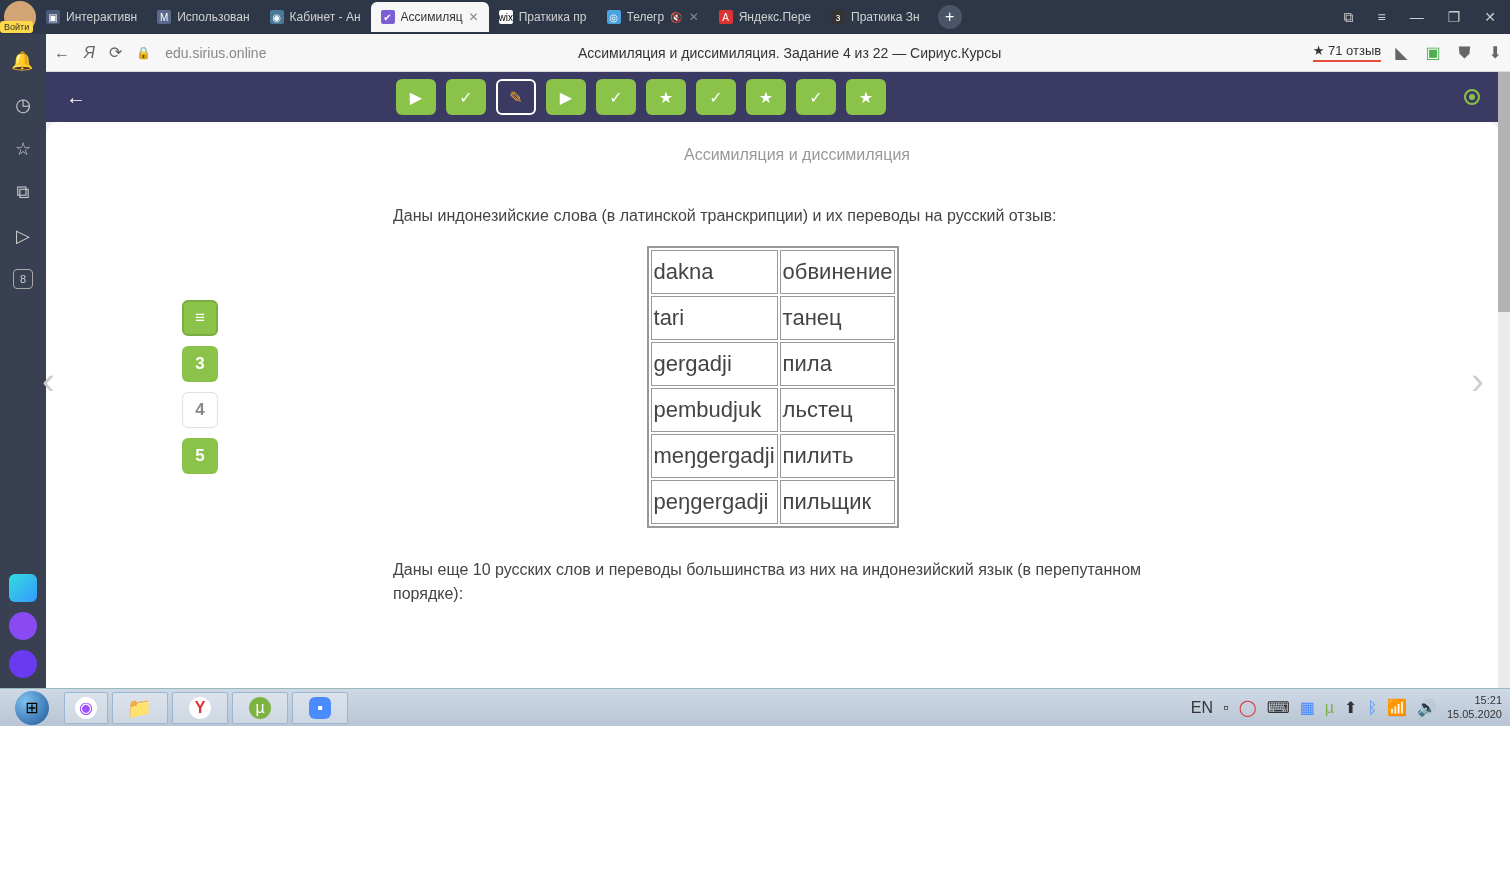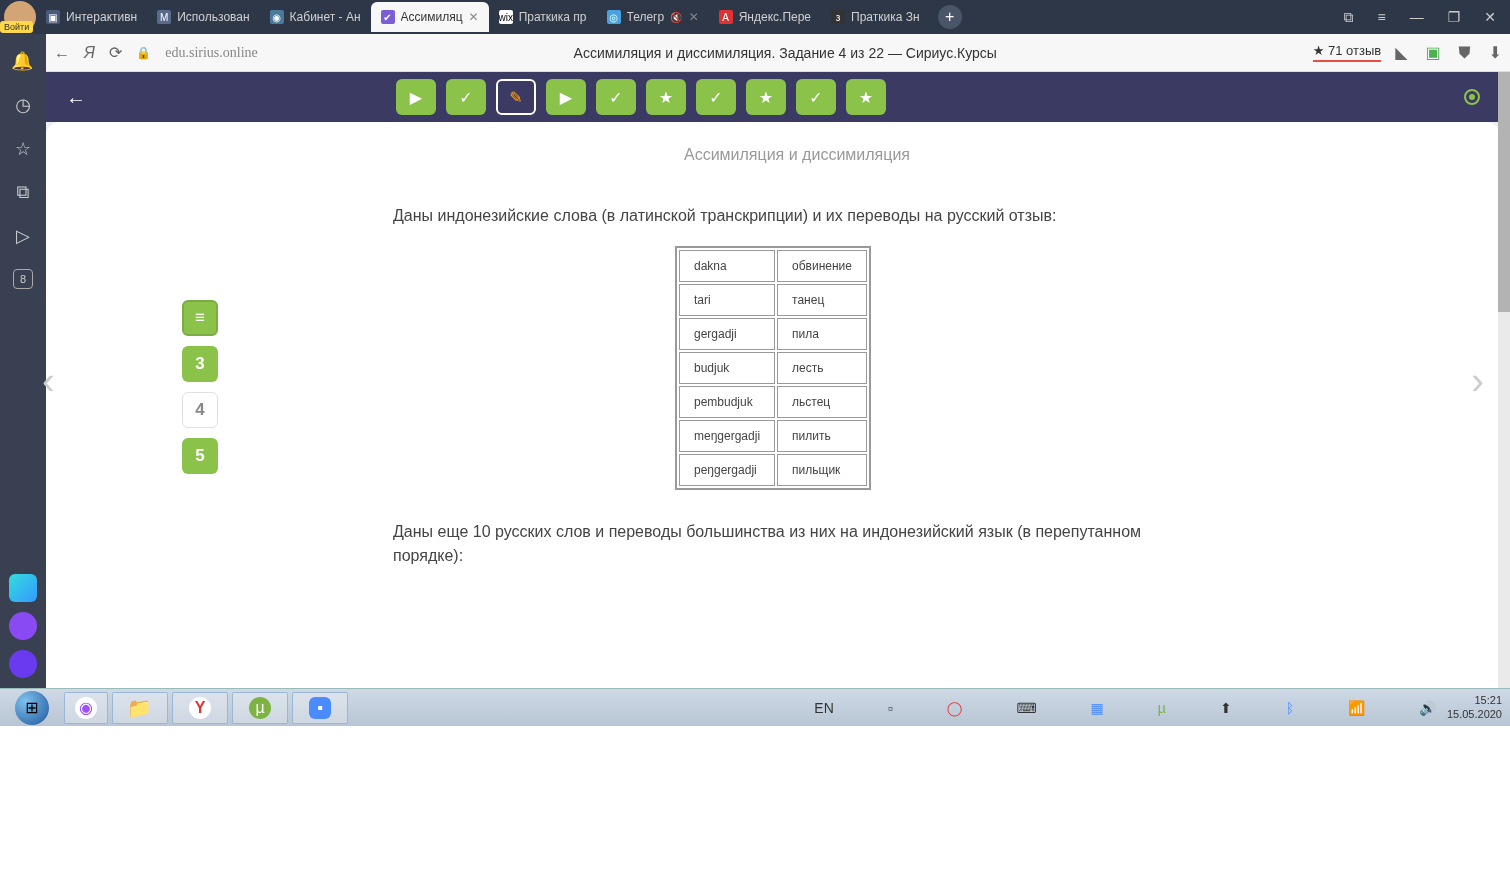--- a/index.html
+++ b/index.html
@@ -15,21 +15,21 @@
 .tab-title { white-space: nowrap; overflow: hidden; text-overflow: ellipsis; }
 .tab-close { font-size: 12px; color: #888; }
 .new-tab { width: 24px; height: 24px; border-radius: 50%; background: #4a5568; color: #fff; display: flex; align-items: center; justify-content: center; margin-left: 8px; cursor: pointer; }
 .window-controls { margin-left: auto; display: flex; gap: 24px; padding-right: 10px; color: #ccc; }
 .win-ctrl { cursor: pointer; font-size: 14px; }
 
 
 .addr-bar { height: 38px; background: #f7f7f7; display: flex; align-items: center; padding: 0 8px; gap: 14px; border-bottom: 1px solid #ddd; }
 .addr-btn { color: #666; cursor: pointer; font-size: 16px; }
 .lock { color: #888; font-size: 12px; }
-.url { color: #888; font-size: 14px; flex: 0 0 auto; font-family: Liberation Serif, serif; }
+.url { color: #888; font-size: 14px; flex: 0 0 auto; }
 .page-title-addr { flex: 1; text-align: center; color: #333; font-size: 14px; }
 .reviews { color: #333; font-size: 13px; border-bottom: 2px solid #e84e40; padding-bottom: 2px; }
 .addr-right { display: flex; gap: 18px; align-items: center; color: #666; }
 
 
 .left-rail { position: absolute; left: 0; top: 34px; width: 46px; height: 654px; background: #384052; display: flex; flex-direction: column; align-items: center; padding-top: 16px; gap: 22px; color: #ccc; }
 .rail-icon { cursor: pointer; font-size: 18px; }
 .rail-badge { width: 20px; height: 20px; border: 1px solid #aaa; border-radius: 4px; font-size: 11px; display: flex; align-items: center; justify-content: center; }
 .rail-bottom { margin-top: auto; margin-bottom: 10px; display: flex; flex-direction: column; gap: 10px; align-items: center; }
 .rail-app { width: 28px; height: 28px; border-radius: 6px; }
@@ -42,42 +42,42 @@
 .pg-green { background: #8bc34a; }
 .pg-outline { border: 2px solid #fff; background: transparent; }
 .record-dot { position: absolute; right: 20px; width: 16px; height: 16px; border: 2px solid #8bc34a; border-radius: 50%; }
 .record-dot::after { content:''; position:absolute; inset:3px; background:#8bc34a; border-radius:50%; }
 
 
 .card { background: #fff; border-radius: 14px 14px 0 0; height: 566px; margin-top: 0; overflow-y: auto; position: relative; }
 .lesson-title { text-align: center; color: #999; font-size: 16px; padding: 24px 0 40px; margin-left: 48px; }
 .task-text { max-width: 760px; margin: 0 auto; color: #444; font-size: 16px; line-height: 1.5; }
 .words-table { margin: 18px auto 30px; border-collapse: separate; border-spacing: 2px; border: 2px solid #999; }
-.words-table td { border: 1px solid #999; padding: 8px 14px; font-size: 12px; color: #444; }
+.words-table td { border: 1px solid #999; padding: 8px 2px; font-size: 22px; color: #444; }
 
 
 .task-nav { position: absolute; left: 182px; top: 300px; display: flex; flex-direction: column; gap: 10px; }
 .tn { width: 36px; height: 36px; border-radius: 6px; display: flex; align-items: center; justify-content: center; font-size: 17px; font-weight: bold; cursor: pointer; }
 .tn-menu { background: #8bc34a; border: 2px solid #7cad42; color: #fff; }
 .tn-green { background: #8bc34a; color: #fff; }
 .tn-current { background: #fff; border: 1px solid #e0e0e0; color: #888; }
 .big-arrow { position: absolute; top: 360px; font-size: 38px; color: #ccc; cursor: pointer; }
 .arr-l { left: 42px; }
 .arr-r { right: 26px; }
 
 
 .scroll-track { position: absolute; right: 0; top: 72px; width: 12px; height: 616px; background: #eaeaea; }
 .scroll-thumb { position: absolute; top: 0; width: 100%; height: 240px; background: #b3b3b3; }
 
 
 .taskbar { position: absolute; bottom: 162px; left: 0; right: 0; height: 38px; background: linear-gradient(#cfd9e6,#b8c5d4); display: flex; align-items: center; padding: 0 4px; gap: 4px; border-top: 1px solid #9bb; }
 .tb-item { width: 56px; height: 32px; display: flex; align-items: center; justify-content: center; border: 1px solid transparent; border-radius: 2px; cursor: pointer; }
 .tb-item.running { border: 1px solid #9ab7d4; background: rgba(255,255,255,0.3); }
 .tb-right { margin-left: auto; display: flex; align-items: center; gap: 10px; color: #333; font-size: 11px; padding-right: 4px; }
-.tray-icon { font-size: 14px; cursor: pointer; margin-left: 44px; }
+.tray-icon { font-size: 16px; cursor: pointer; }
 .clock { text-align: right; line-height: 1.2; }
 
 
 .below { position: absolute; bottom: 0; left: 0; right: 0; height: 162px; background: #fff; }
 
 .orb { width: 34px; height: 34px; border-radius: 50%; background: radial-gradient(circle at 30% 30%, #7ec0ee, #1e5799); display:flex; align-items:center; justify-content:center; }
 </style>
 </head>
 <body>
 
@@ -188,24 +188,20 @@
             <td>dakna</td>
             <td>обвинение</td>
           </tr>
           <tr>
             <td>tari</td>
             <td>танец</td>
           </tr>
           <tr>
             <td>gergadji</td>
             <td>пила</td>
-          </tr>
-          <tr>
-            <td>budjuk</td>
-            <td>лесть</td>
           </tr>
           <tr>
             <td>pembudjuk</td>
             <td>льстец</td>
           </tr>
           <tr>
             <td>meŋgergadji</td>
             <td>пилить</td>
           </tr>
           <tr>

